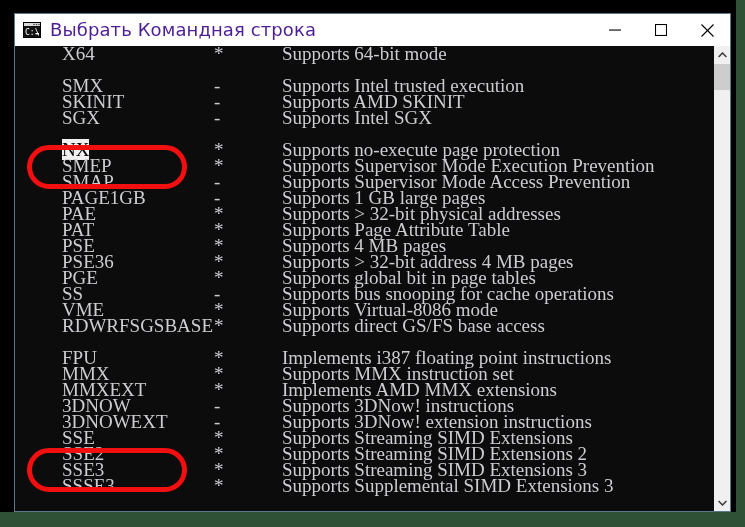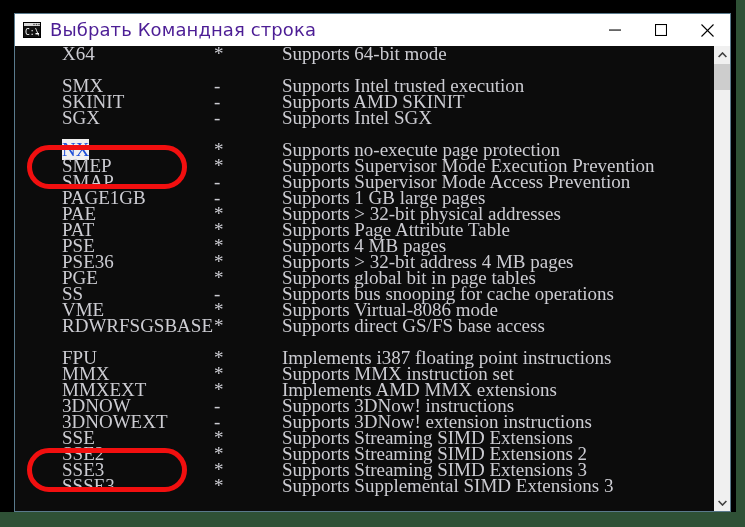--- a/index.html
+++ b/index.html
@@ -112,21 +112,21 @@
     height: 16px;
     line-height: 16px;
     position: relative;
   }
   .c-name {
     position: absolute;
     left: 0;
   }
   .c-name span.sel {
     background: #f0f0f0;
-    color: #1d4ed8;
+    color: #000000;
   }
   .c-flag {
     position: absolute;
     left: 152px;
   }
   .c-desc {
     position: absolute;
     left: 220px;
   }
 

